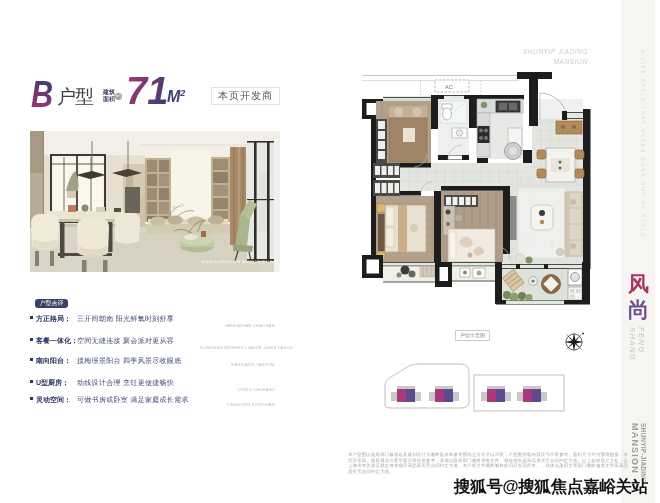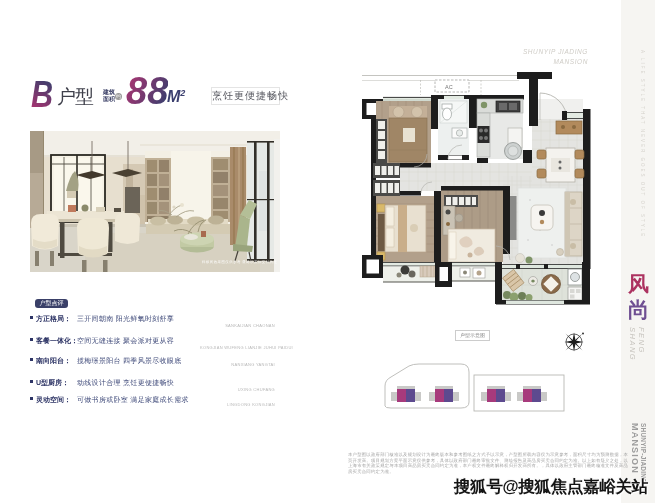--- a/index.html
+++ b/index.html
@@ -15,25 +15,25 @@
 <div class="abs" style="left:621px;top:0;width:34px;height:503px;background:#f6f5f2;"></div>
 
 <div class="abs" style="left:31px;top:74px;font-size:36px;font-weight:bold;font-style:italic;background:linear-gradient(205deg,#3a3e6c 15%,#a83370 85%);-webkit-background-clip:text;background-clip:text;color:transparent;transform:scaleX(0.85);transform-origin:left top;">B</div>
 
 <div class="abs" style="left:57px;top:84px;font-size:19px;font-weight:normal;color:#3e3f4a;letter-spacing:-1px;">户型</div>
 
 <div class="abs" style="left:103px;top:89px;font-size:6px;line-height:7px;color:#3a3f66;font-weight:bold;">建筑<br>面积</div>
 
 <div class="abs" style="left:115px;top:93px;width:7px;height:7px;border-radius:50%;background:#9a9a9a;color:#fff;font-size:5px;line-height:7px;text-align:center;">约</div>
 
-<div class="abs grad" style="left:126px;top:70px;font-size:38px;font-weight:bold;font-style:italic;letter-spacing:0px;">88</div>
+<div class="abs grad" style="left:126px;top:70px;font-size:38px;font-weight:bold;font-style:italic;letter-spacing:0px;">71</div>
 
 <div class="abs" style="left:167px;top:88px;font-size:16px;font-weight:bold;font-style:italic;color:#3a3e6e;">M<span style="font-size:9px;vertical-align:6px;">2</span></div>
 
-<div class="abs" style="left:211px;top:87px;width:67px;height:16px;border:1px solid #e4e4e4;color:#55565e;font-size:10px;line-height:16px;text-align:center;letter-spacing:1px;white-space:nowrap;">烹饪更便捷畅快</div>
+<div class="abs" style="left:211px;top:87px;width:67px;height:16px;border:1px solid #e4e4e4;color:#55565e;font-size:10px;line-height:16px;text-align:center;letter-spacing:1px;white-space:nowrap;">本页开发商</div>
 
 <div class="abs" style="left:30px;top:131px;width:250px;height:141px;">
 <svg width="250" height="141" viewBox="0 0 250 141" xmlns="http://www.w3.org/2000/svg">
 
   <rect x="0" y="0" width="250" height="141" fill="#e8e1d2"></rect>
 
   <rect x="0" y="0" width="250" height="26" fill="#f2efe8"></rect>
 
   <line x1="0" y1="25" x2="250" y2="25" stroke="#d9d2c3" stroke-width="1"></line>
   <line x1="110" y1="14" x2="250" y2="14" stroke="#e2dccd" stroke-width="1"></line>

